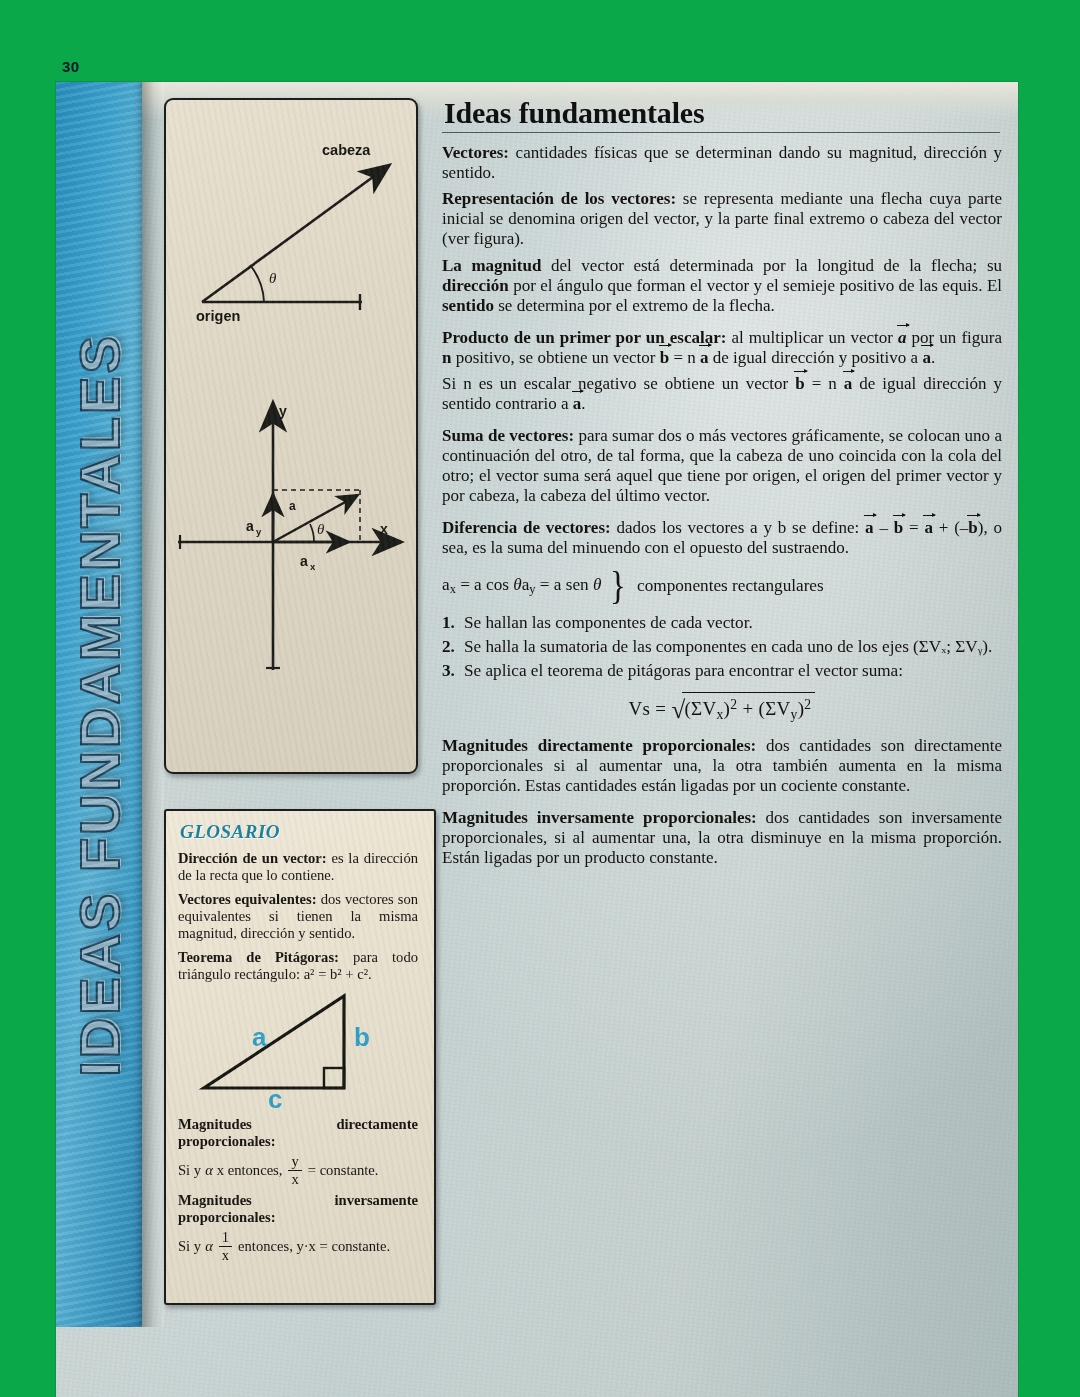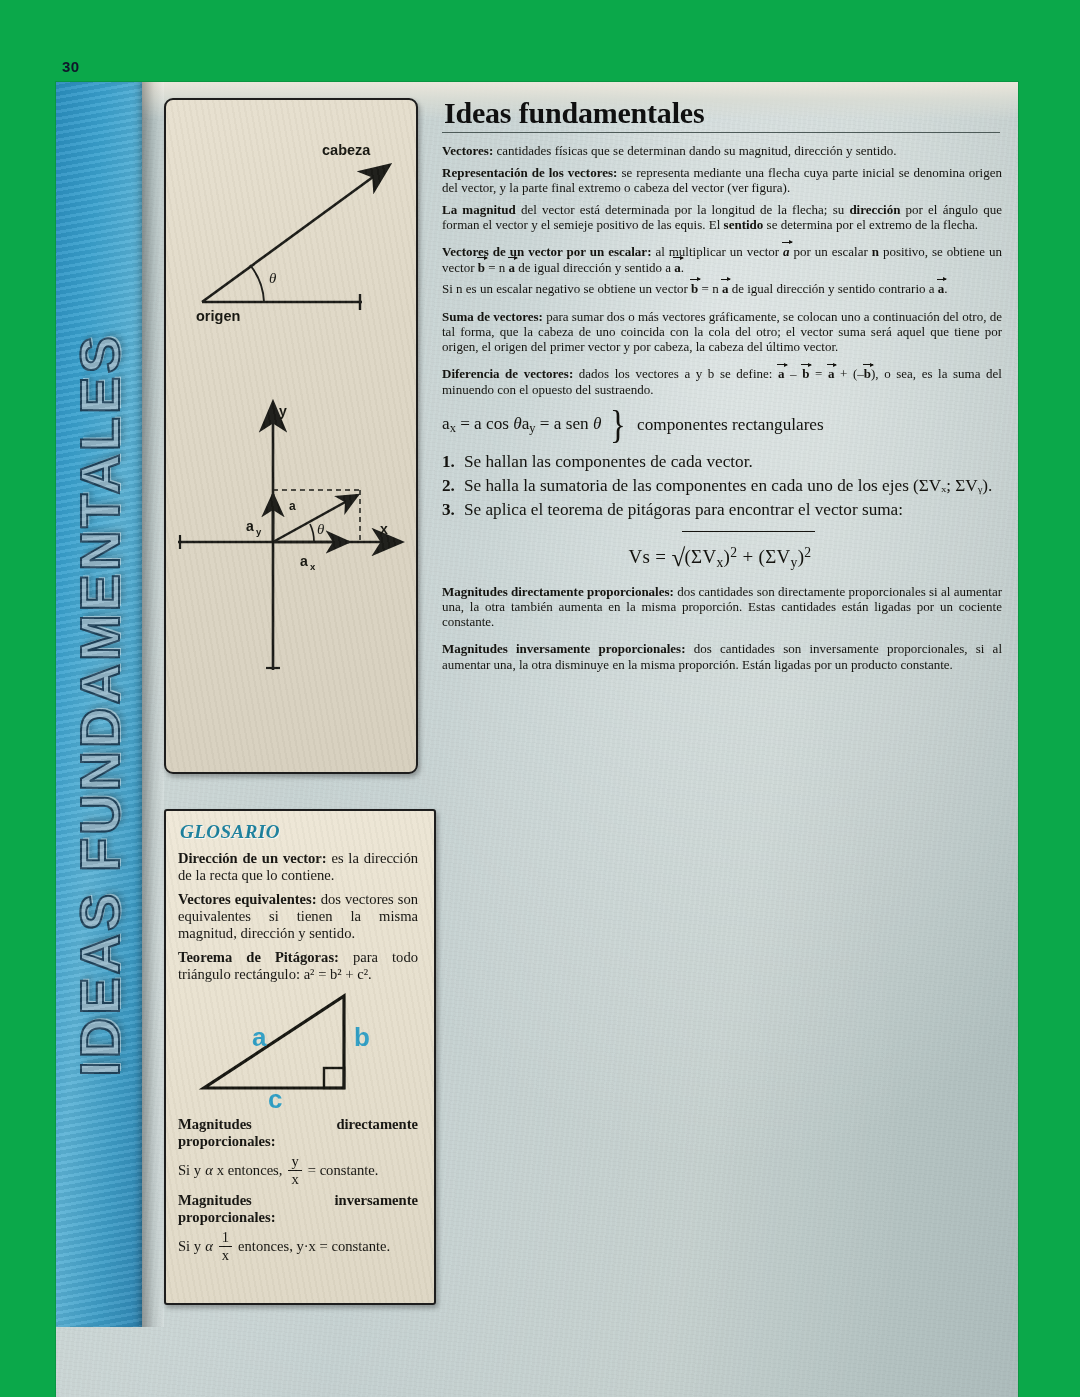--- a/index.html
+++ b/index.html
@@ -232,21 +232,21 @@
     color: #101010;
     margin: 0 0 2px 2px;
   }
   #title-rule {
     height: 0;
     border-top: 1.6px solid #4d5a58;
     margin: 0 0 10px 0;
     width: 558px;
   }
   .para {
-    font-size: 13px;
+    font-size: 17px;
     line-height: 1.175;
     text-align: justify;
     margin: 0 0 6.5px 0;
     hyphens: manual;
   }
   .para.gap { margin-bottom: 12px; }
   .para b { font-weight: bold; }
   .vecg {
     position: relative;
     display: inline-block;
@@ -311,21 +311,21 @@
 
   #vs-formula {
     text-align: center;
     font-size: 19px;
     margin: 10px 0 12px 0;
     letter-spacing: 0.3px;
   }
   .radical {
     display: inline-block;
     border-top: 1.5px solid #14130f;
-    padding: 13px 4px 0 2px;
+    padding: 4px 4px 0 2px;
     margin-left: -3px;
   }
   .radsign { font-size: 25px; vertical-align: -3px; }
 </style>
 </head>
 <body>
 
 <div id="page-number">30</div>
 
 <div id="page-sheet">
@@ -454,21 +454,21 @@
     <h1 id="main-title">Ideas fundamentales</h1>
     <div id="title-rule"></div>
 
     <p class="para"><b>Vectores:</b><span> cantidades físicas que se determinan dando su magnitud, dirección y sentido.</span></p>
 
 
     <p class="para"><b>Representación de los vectores:</b><span> se representa mediante una flecha cuya parte inicial se denomina origen del vector, y la parte final extremo o cabeza del vector (ver figura).</span></p>
 
     <p class="para gap"><b>La magnitud</b><span> del vector está determinada por la longitud de la flecha; su </span><b>dirección</b><span> por el ángulo que forman el vector y el semieje positivo de las equis. El </span><b>sentido</b><span> se determina por el extremo de la flecha.</span></p>
 
-    <p class="para"><b>Vectores de un vector por un escalar:</b><span> al multiplicar un vector </span><span class="vecg veci">a</span><span> por un escalar </span><b>n</b><span> positivo, se obtiene un vector </span><span class="vecg">b</span><span> = n </span><span class="vecg">a</span><span> de igual dirección y sentido a </span><span class="vecg">a</span><span>.</span></p>
+    <p class="para"><b>Producto de un primer por un escalar:</b><span> al multiplicar un vector </span><span class="vecg veci">a</span><span> por un figura </span><b>n</b><span> positivo, se obtiene un vector </span><span class="vecg">b</span><span> = n </span><span class="vecg">a</span><span> de igual dirección y positivo a </span><span class="vecg">a</span><span>.</span></p>
 
     <p class="para gap"><span>Si n es un escalar negativo se obtiene un vector </span><span class="vecg">b</span><span> = n </span><span class="vecg">a</span><span> de igual dirección y sentido contrario a </span><span class="vecg">a</span><span>.</span></p>
 
     <p class="para gap"><b>Suma de vectores:</b><span> para sumar dos o más vectores gráficamente, se colocan uno a continuación del otro, de tal forma, que la cabeza de uno coincida con la cola del otro; el vector suma será aquel que tiene por origen, el origen del primer vector y por cabeza, la cabeza del último vector.</span></p>
 
     <p class="para gap"><b>Diferencia de vectores:</b><span> dados los vectores a y b se define: </span><span class="vecg">a</span><span> – </span><span class="vecg">b</span><span> = </span><span class="vecg">a</span><span> + (–</span><span class="vecg">b</span><span>), o sea, es la suma del minuendo con el opuesto del sustraendo.</span></p>
 
 
     <div id="components-block">
       <div id="comp-eqs">

